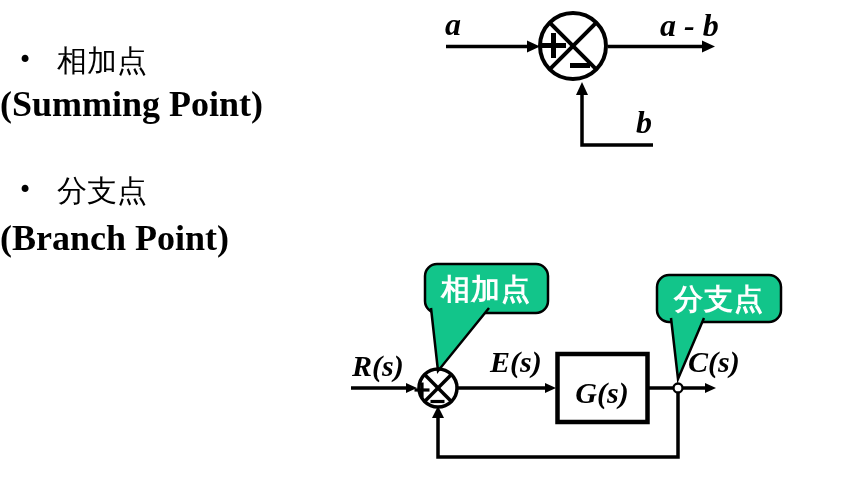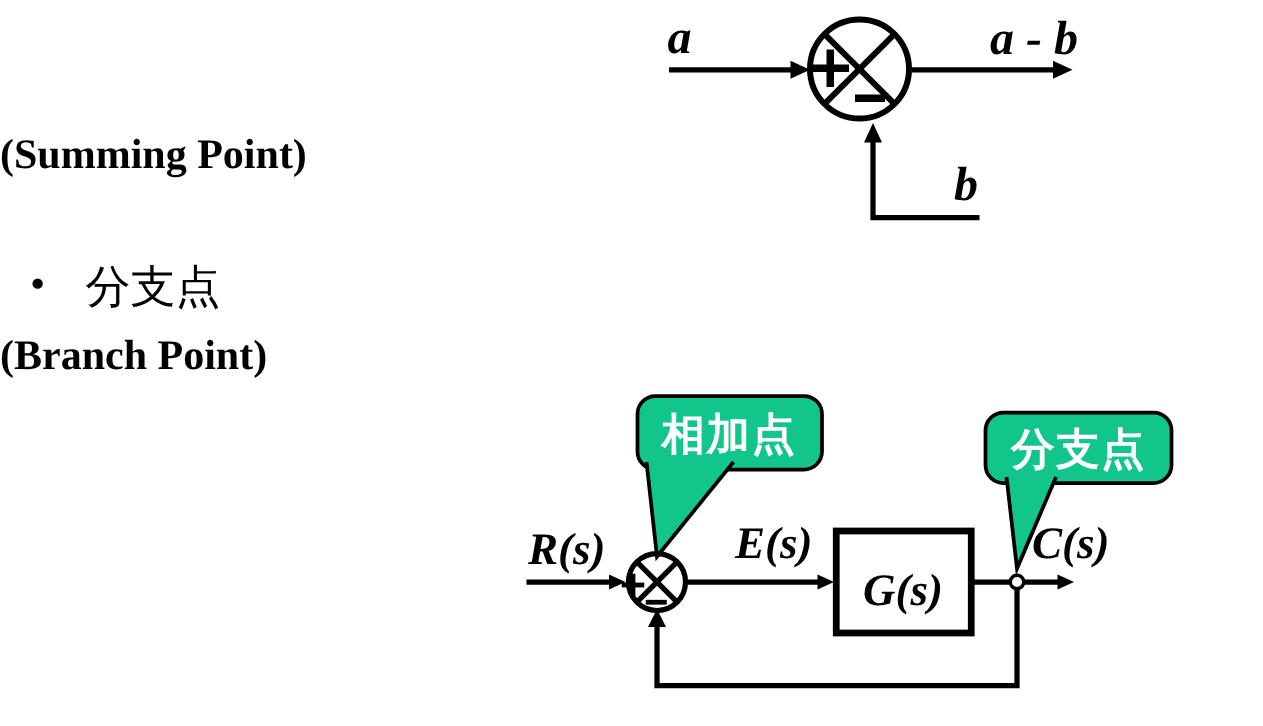--- a/index.html
+++ b/index.html
@@ -3,39 +3,42 @@
 <meta charset="utf-8">
 <style>
   html,body{margin:0;padding:0;background:#ffffff;}
   .slide{position:relative;width:842px;height:484px;background:#ffffff;overflow:hidden;
          font-family:"Liberation Sans",sans-serif;color:#000;}
   .abs{position:absolute;}
   .bullet-row{left:18px;white-space:nowrap;font-family:"DejaVu Sans",sans-serif;
               font-size:30px;line-height:36px;color:#000;}
   .dot{display:inline-block;width:39px;font-size:24px;vertical-align:3px;}
   .sub{left:0;white-space:nowrap;font-family:"Liberation Serif",serif;
-       font-weight:bold;font-size:28px;line-height:32px;color:#000;}
+       font-weight:bold;font-size:36px;line-height:32px;color:#000;}
   svg{position:absolute;left:0;top:0;}
   .ln{stroke:#000000;stroke-width:3.5;fill:none;}
   .ln4{stroke:#000000;stroke-width:4;fill:none;}
   .ln45{stroke:#000000;stroke-width:4.5;fill:none;}
   .sign{stroke:#000000;stroke-width:5;fill:none;}
   .sign-sm{stroke:#000000;stroke-width:3.2;fill:none;}
   .ah{fill:#000000;stroke:none;}
   .math{font-family:"Liberation Serif",serif;font-style:italic;font-weight:bold;
         font-size:32px;fill:#000000;}
   .math30{font-size:30px;}
   .ctext{font-family:"DejaVu Sans",sans-serif;font-weight:bold;font-size:29px;letter-spacing:1px;}
   .callout-border{stroke:#000000;stroke-width:2.5;}
 </style>
 </head>
 <body>
 
 <div class="slide">
 
+  <div class="abs bullet-row" style="top:42px">
+    <span class="dot">•</span><span>相加点</span>
+  </div>
   <div class="abs sub" style="top:88px">(Summing Point)</div>
 
   <div class="abs sub" style="top:222px">(Branch Point)</div>
   <div class="abs bullet-row" style="top:172px">
     <span class="dot">•</span><span>分支点</span>
   </div>
 
   <svg width="842" height="484" viewBox="0 0 842 484">
 
     <g>

